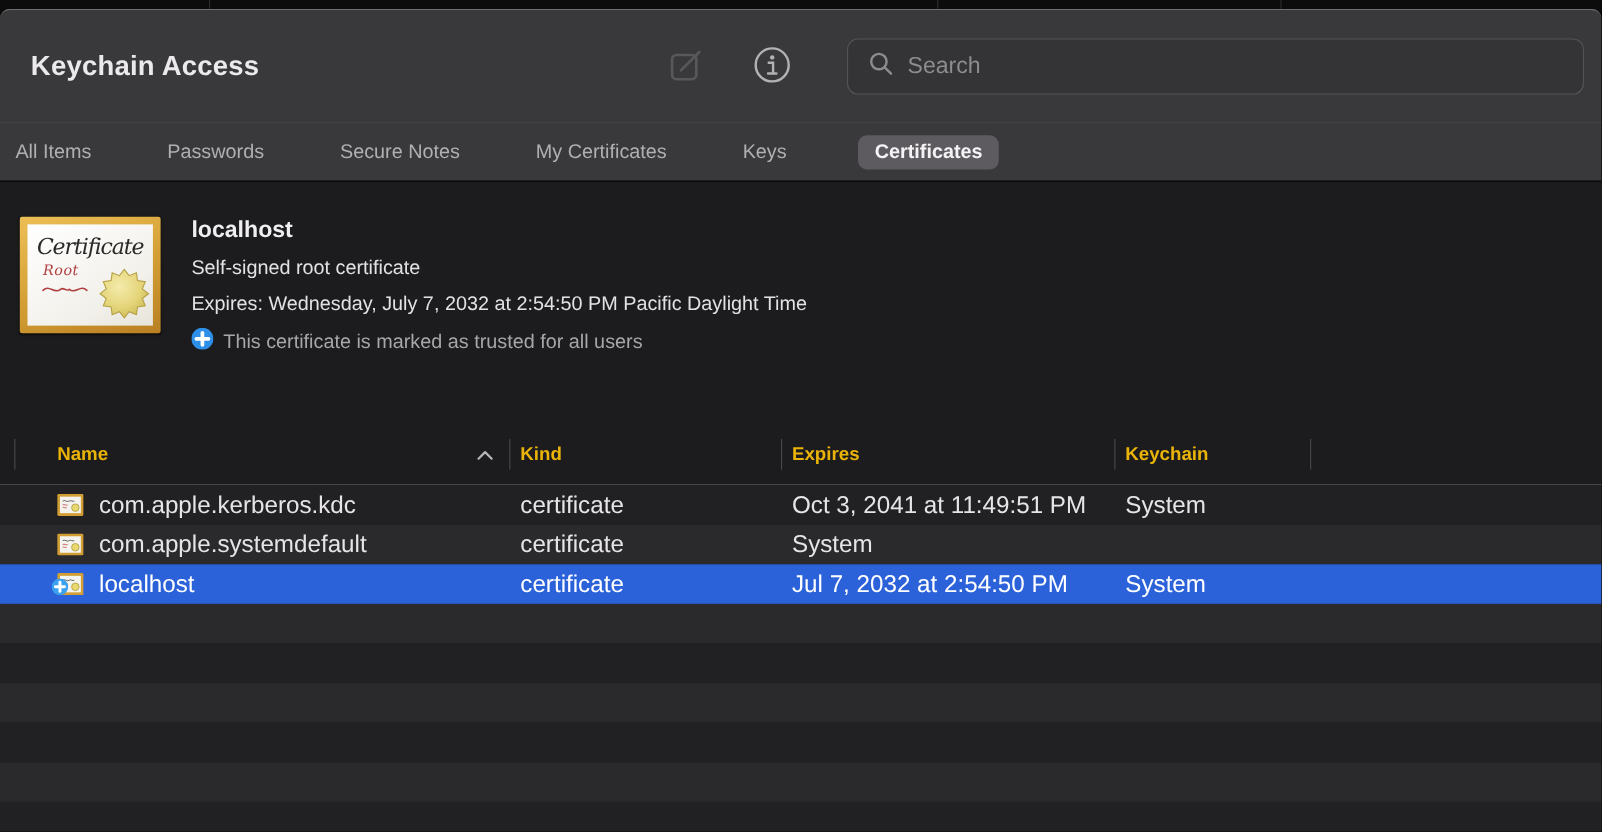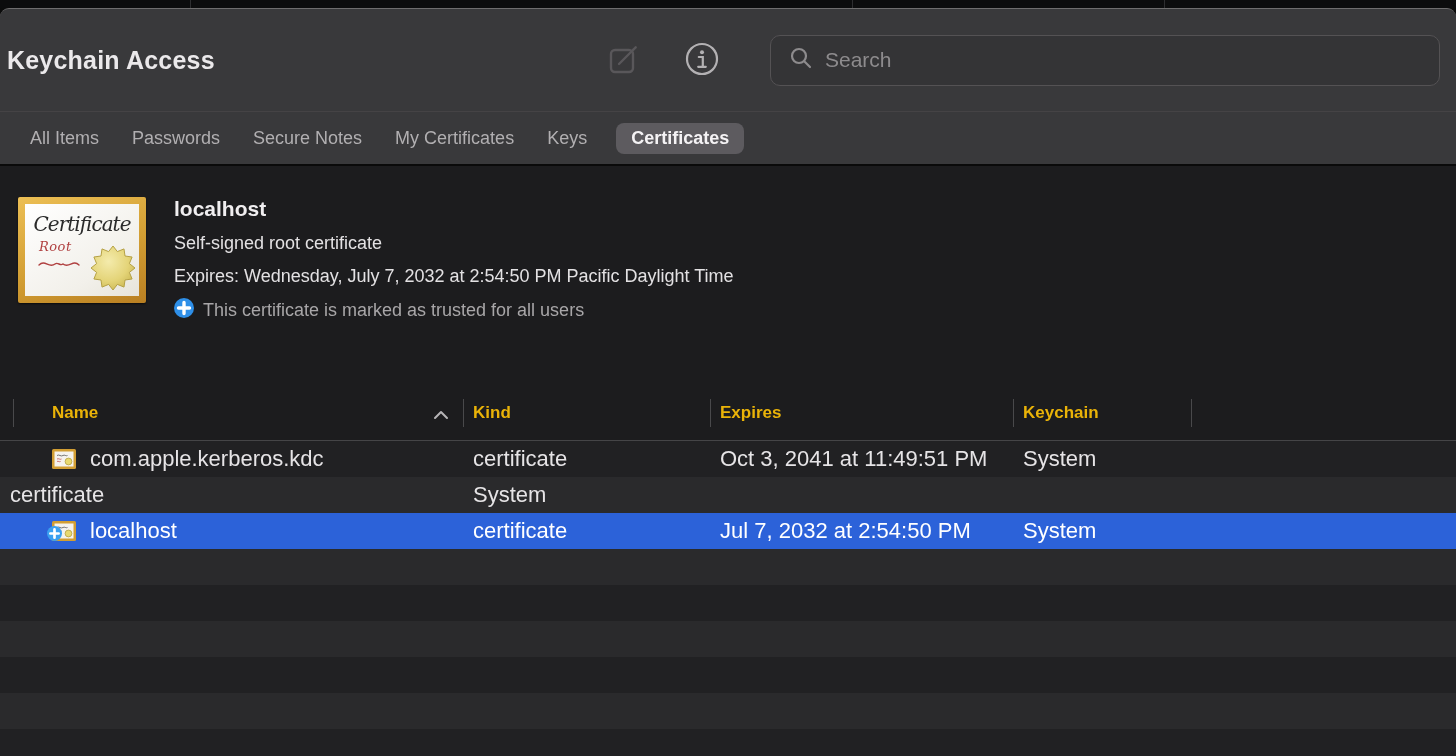--- a/index.html
+++ b/index.html
@@ -9,32 +9,32 @@
   .screen { position: relative; width: 1456px; height: 756px; background: #0b0b0b; }
 
   
   .desktop-strip { position: relative; height: 8px; background: #0c0c0d; }
   .desktop-strip .vline { position: absolute; top: 0; width: 1px; height: 8px; background: #2e2e30; }
 
   
   .window { position: relative; height: 748px; background: #39393b; border-radius: 9px 9px 0 0; border-top: 1px solid #6f6d6e; overflow: hidden; }
 
   
-  .toolbar { height: 102px; display: flex; align-items: center; padding: 0 16px 0 7px; }
+  .toolbar { height: 102px; display: flex; align-items: center; padding: 0 16px 0 28px; }
   .window-title { font-size: 25px; font-weight: 700; color: #ebe9eb; letter-spacing: 0.2px; }
   .toolbar-spacer { flex: 1; }
   .icon-btn { background: none; border: none; padding: 0; display: flex; align-items: center; justify-content: center; cursor: default; }
   .edit-btn { margin-right: 42px; }
   .info-btn { margin-right: 50px; }
   .search-field { width: 670px; height: 51px; border: 1px solid #545254; border-radius: 10px; background: #343436; display: flex; align-items: center; padding: 0 14px 0 18px; }
   .search-field input { flex: 1; background: transparent; border: none; outline: none; font-family: "Liberation Sans", sans-serif; font-size: 21px; color: #dcdadc; margin-left: 12px; }
   .search-field input::placeholder { color: #8d8b8d; }
 
   
-  .tabbar { height: 53px; display: flex; align-items: center; padding-left: 30px; border-top: 1px solid #454345; }
+  .tabbar { height: 53px; display: flex; align-items: center; padding-left: 14px; border-top: 1px solid #454345; gap: 36px; }
   .tab { font-size: 18px; color: #b1afb1; margin-right: 33px; padding: 5px 0; background: none; border: none; font-family: "Liberation Sans", sans-serif; cursor: default; }
   .tab.selected { background: #5d5b5f; color: #f5f3f5; font-weight: 700; padding: 5px 15px; border-radius: 8px; margin-left: -4px; margin-right: 0; }
 
   .toolbar-divider { height: 2px; background: #0a0a0a; }
 
   
   .content { height: 591px; background: #1c1c1e; display: flex; flex-direction: column; }
 
   
   .detail { height: 220px; display: flex; padding: 31px 0 0 18px; }
@@ -209,20 +209,32 @@
             </span>
             <span>com.apple.kerberos.kdc</span>
           </div>
           <div class="cell">certificate</div>
           <div class="cell">Oct 3, 2041 at 11:49:51 PM</div>
           <div class="cell">System</div>
           <div class="cell"></div>
         </div>
 
         <div class="row light">
+          <div class="cell-name">
+            <span class="mini-icon">
+              <svg width="24" height="20" viewBox="0 0 24 20">
+                <rect x="0" y="0" width="24" height="20" rx="1.5" fill="#d29e33"></rect>
+                <rect x="2.5" y="2.5" width="19" height="15" fill="#f5f3ee"></rect>
+                <path d="M5 6.5 c2 -1.6, 4 1.6, 6 0 c1.5 -1.2, 3 1, 4.5 0" stroke="#555" stroke-width="0.8" fill="none"></path>
+                <path d="M5 10 c1.5 -1, 3 1, 4.5 0 M5 12.5 c1.2 -0.8, 2.4 0.8, 3.6 0" stroke="#c05050" stroke-width="0.8" fill="none"></path>
+                <circle cx="16.5" cy="12.5" r="3.4" fill="#e8d96f" stroke="#b5a145" stroke-width="0.8"></circle>
+              </svg>
+            </span>
+            <span>com.apple.systemdefault</span>
+          </div>
           <div class="cell">certificate</div>
           <div class="cell">System</div>
           <div class="cell"></div>
         </div>
 
         <div class="row selected">
           <div class="cell-name">
             <span class="mini-icon">
               <svg width="24" height="20" viewBox="0 0 24 20">
                 <rect x="0" y="0" width="24" height="20" rx="1.5" fill="#d29e33"></rect>

